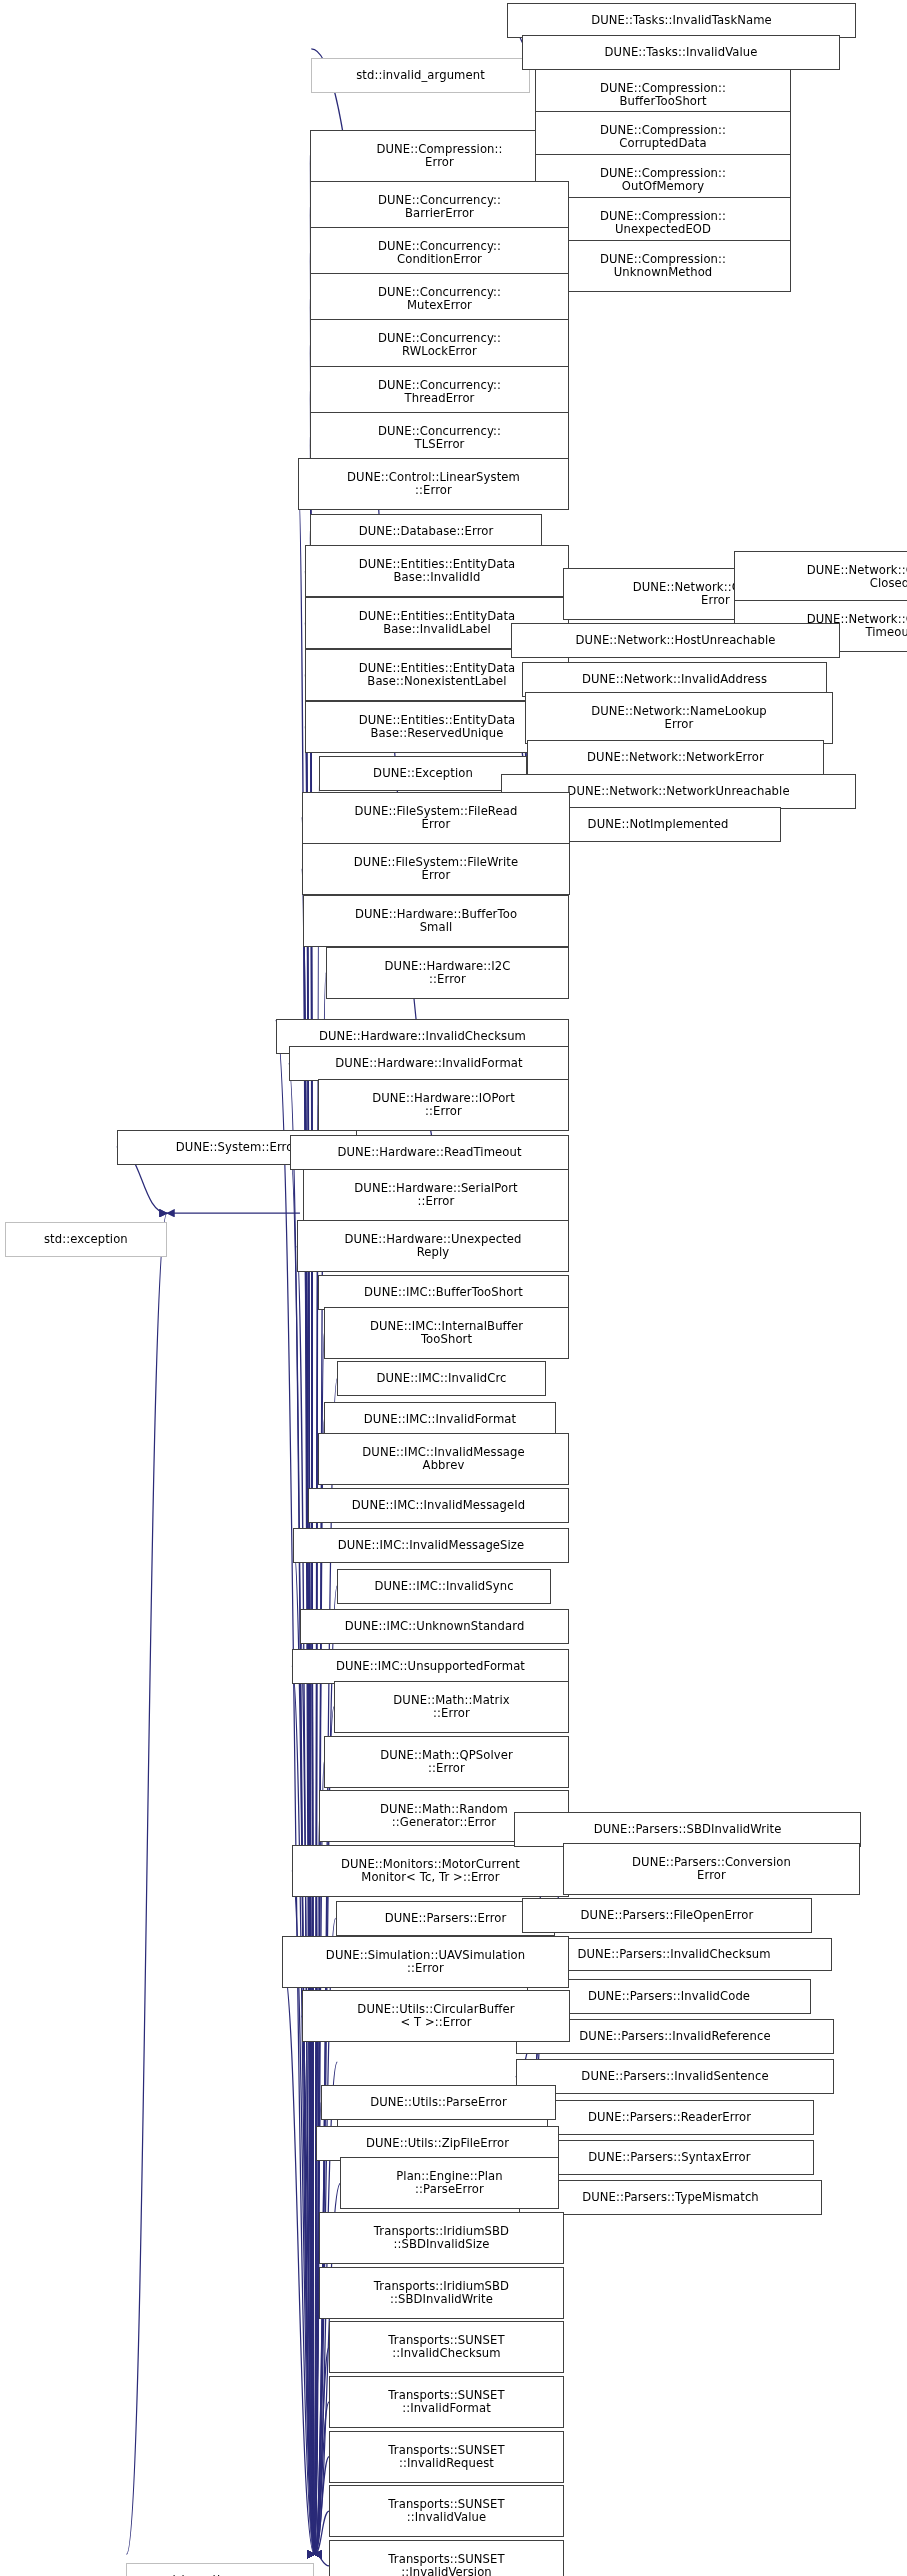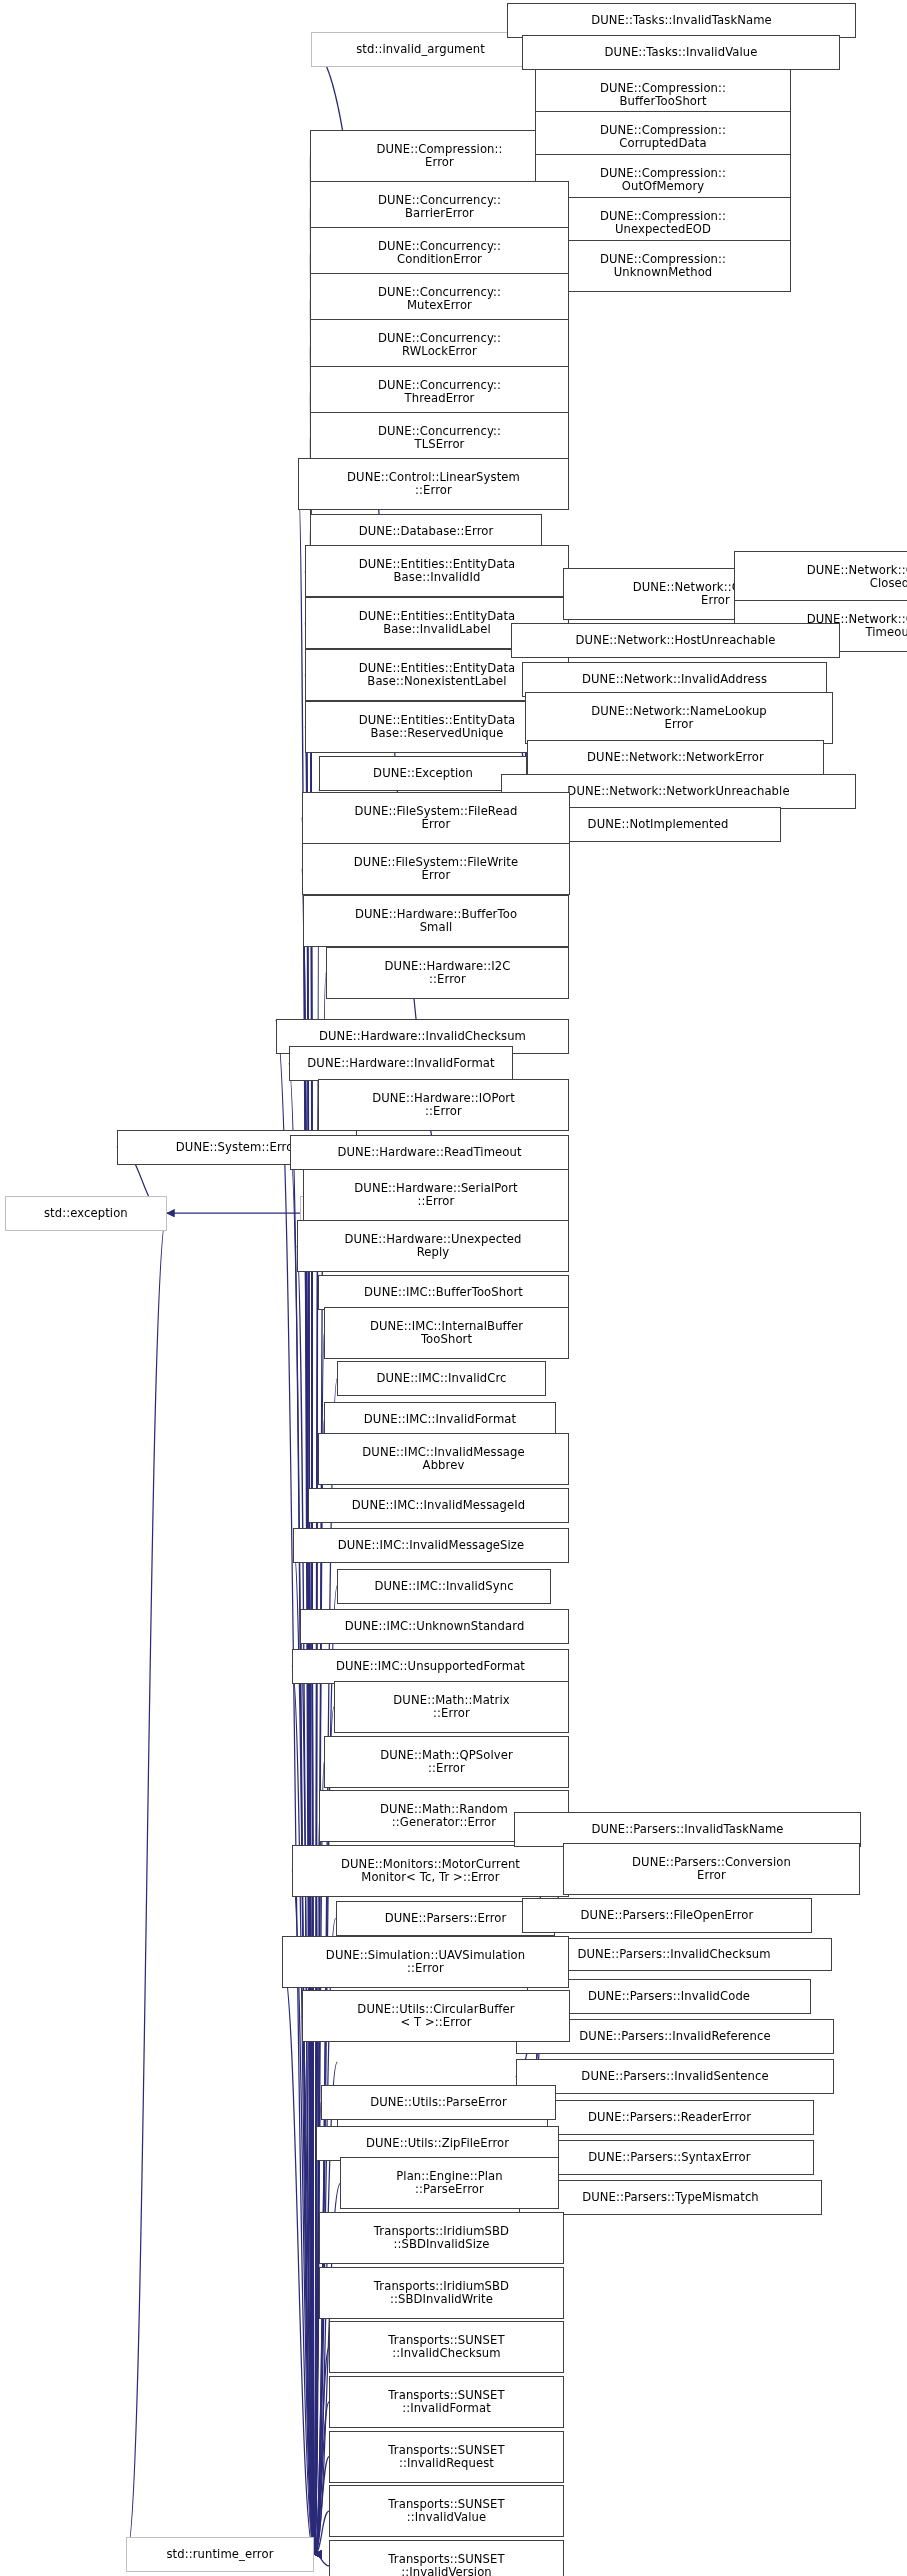--- a/index.html
+++ b/index.html
@@ -31,20 +31,21 @@
     font-size:11.6px;
     line-height:1.15;
     letter-spacing:0.1px;
     padding:0.8px 2.3px;
     white-space:pre-line;
     cursor:pointer;
   }
   .node.std{
     border:0.8px solid #bfbfbf;
     color:#000000;
+    margin-top:26px;
   }
 </style>
 </head>
 <body>
 
 <div id="canvas">
   <svg id="edges" viewBox="0 0 1179 3345" preserveAspectRatio="none">
     <defs>
       <marker id="arrow" viewBox="0 0 10 10" refX="9" refY="5" markerWidth="7" markerHeight="7" orient="auto-start-reverse">
         <path d="M 0 0 L 10 5 L 0 10 z" fill="#2a2a78"></path>
@@ -194,21 +195,21 @@
       <div class="node" style="left: 535px; top: 807px; width: 246px; height: 35px;">DUNE::NotImplemented</div>
       <div class="node" style="left: 302px; top: 792px; width: 268px; height: 52px;">DUNE::FileSystem::FileRead
 Error</div>
       <div class="node" style="left: 302px; top: 843px; width: 268px; height: 52px;">DUNE::FileSystem::FileWrite
 Error</div>
       <div class="node" style="left: 303px; top: 895px; width: 266px; height: 52px;">DUNE::Hardware::BufferToo
 Small</div>
       <div class="node" style="left: 326px; top: 947px; width: 243px; height: 52px;">DUNE::Hardware::I2C
 ::Error</div>
       <div class="node" style="left: 276px; top: 1003px; width: 293px; height: 35px; margin-top: 16px;">DUNE::Hardware::InvalidChecksum</div>
-      <div class="node" style="left: 289px; top: 1046px; width: 224px; height: 35px;">DUNE::Hardware::InvalidFormat</div>
+      <div class="node" style="left: 289px; top: 1046px; width: 280px; height: 35px;">DUNE::Hardware::InvalidFormat</div>
       <div class="node" style="left: 318px; top: 1079px; width: 251px; height: 52px;">DUNE::Hardware::IOPort
 ::Error</div>
       <div class="node" style="left: 290px; top: 1135px; width: 279px; height: 35px;">DUNE::Hardware::ReadTimeout</div>
       <div class="node" style="left: 303px; top: 1169px; width: 266px; height: 52px;">DUNE::Hardware::SerialPort
 ::Error</div>
       <div class="node" style="left: 297px; top: 1220px; width: 272px; height: 52px;">DUNE::Hardware::Unexpected
 Reply</div>
       <div class="node" style="left: 318px; top: 1275px; width: 251px; height: 35px;">DUNE::IMC::BufferTooShort</div>
       <div class="node" style="left: 324px; top: 1307px; width: 245px; height: 52px;">DUNE::IMC::InternalBuffer
 TooShort</div>
@@ -223,21 +224,21 @@
       <div class="node" style="left: 292px; top: 1649px; width: 277px; height: 35px;">DUNE::IMC::UnsupportedFormat</div>
       <div class="node" style="left: 334px; top: 1681px; width: 235px; height: 52px;">DUNE::Math::Matrix
 ::Error</div>
       <div class="node" style="left: 324px; top: 1736px; width: 245px; height: 52px;">DUNE::Math::QPSolver
 ::Error</div>
       <div class="node" style="left: 319px; top: 1790px; width: 250px; height: 52px;">DUNE::Math::Random
 ::Generator::Error</div>
       <div class="node" style="left: 292px; top: 1845px; width: 277px; height: 52px;">DUNE::Monitors::MotorCurrent
 Monitor&lt; Tc, Tr &gt;::Error</div>
       <div class="node" style="left: 336px; top: 1901px; width: 219px; height: 35px;">DUNE::Parsers::Error</div>
-      <div class="node" style="left: 514px; top: 1812px; width: 347px; height: 35px;">DUNE::Parsers::InvalidTaskName</div>
+      <div class="node" style="left: 514px; top: 1812px; width: 347px; height: 35px;">DUNE::Parsers::SBDInvalidWrite</div>
       <div class="node" style="left: 563px; top: 1843px; width: 297px; height: 52px;">DUNE::Parsers::Conversion
 Error</div>
       <div class="node" style="left: 522px; top: 1898px; width: 290px; height: 35px;">DUNE::Parsers::FileOpenError</div>
       <div class="node" style="left: 516px; top: 1938px; width: 316px; height: 33px;">DUNE::Parsers::InvalidChecksum</div>
       <div class="node" style="left: 527px; top: 1979px; width: 284px; height: 35px;">DUNE::Parsers::InvalidCode</div>
       <div class="node" style="left: 516px; top: 2019px; width: 318px; height: 35px;">DUNE::Parsers::InvalidReference</div>
       <div class="node" style="left: 516px; top: 2059px; width: 318px; height: 35px;">DUNE::Parsers::InvalidSentence</div>
       <div class="node" style="left: 525px; top: 2100px; width: 289px; height: 35px;">DUNE::Parsers::ReaderError</div>
       <div class="node" style="left: 525px; top: 2140px; width: 289px; height: 35px;">DUNE::Parsers::SyntaxError</div>
       <div class="node" style="left: 519px; top: 2180px; width: 303px; height: 35px;">DUNE::Parsers::TypeMismatch</div>

